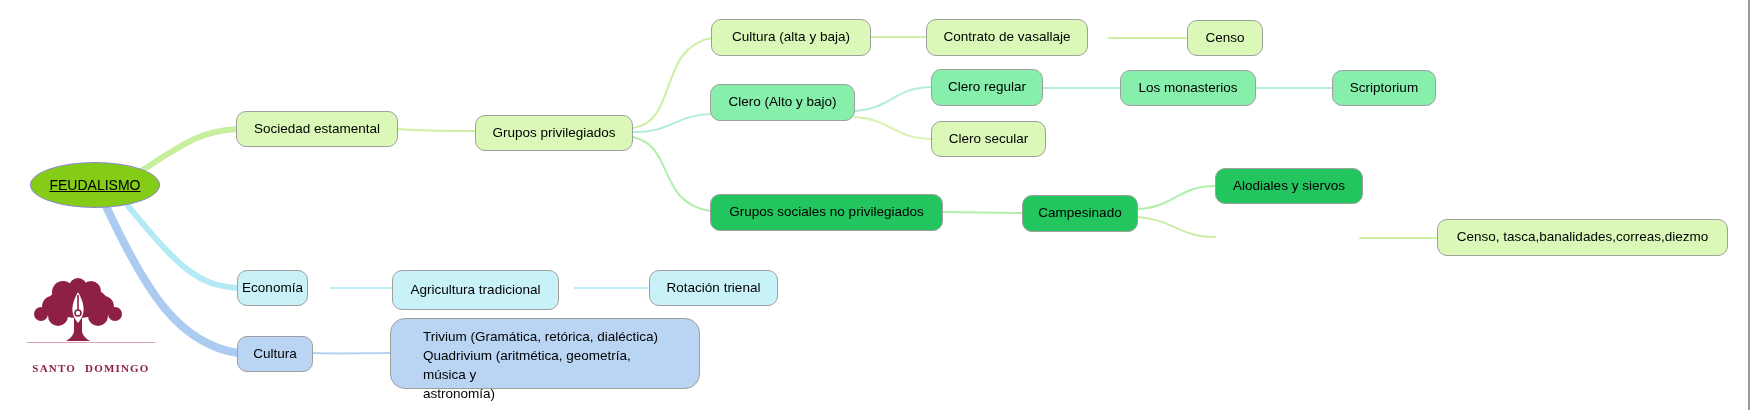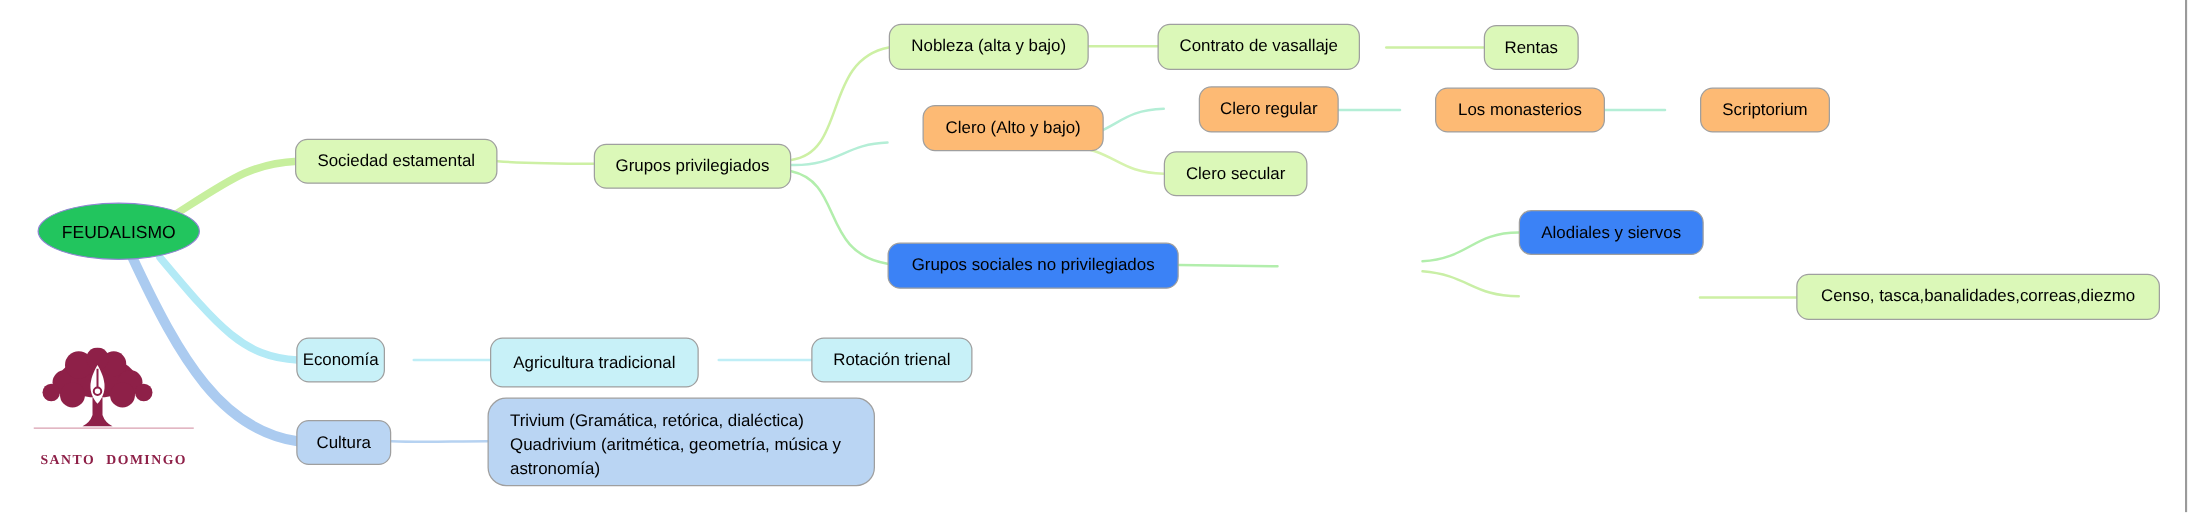--- a/index.html
+++ b/index.html
@@ -9,31 +9,31 @@
   }
   .edges-svg{position:absolute;left:0;top:0;width:1750px;height:410px;}
   .node{
     position:absolute;box-sizing:border-box;
     display:flex;align-items:center;justify-content:center;
     border:1px solid #9f9f9f;border-radius:10px;
     font-size:13.5px;color:#000;text-align:center;line-height:1.2;
     padding:2px 8px;white-space:nowrap;
   }
   .ellipse{border-radius:50%;font-size:14px;}
-  .purple{background:#22c55e;border-color:#8f85d2;}
+  .purple{background:#84cc16;border-color:#8f85d2;text-decoration:underline;}
   .green{background:#dbf8b8;}
-  .midgreen{background:#3b82f6;}
-  .mint{background:#fdba74;margin-left:28px;}
+  .midgreen{background:#22c55e;}
+  .mint{background:#86efac;}
   .pale{background:#e9facd;}
   .cyan{background:#c8f1f8;}
   .blue{background:#bad5f3;}
   .multiline{
     white-space:pre-line;text-align:left;
     align-items:flex-start;justify-content:flex-start;
-    padding:9px 17px;line-height:1.4;border-radius:15px;
+    padding:9px 32px;line-height:1.4;border-radius:15px;
   }
   .logo{position:absolute;left:8px;top:276px;width:170px;}
   .logo-tree{position:absolute;left:20px;top:2px;}
   .logo-line{position:absolute;left:19px;top:66px;width:128px;border-top:1px solid #d9a0b0;}
   .logo-text{
     position:absolute;left:8px;top:70px;width:150px;text-align:center;
     font-family:"Liberation Serif",serif;font-weight:bold;font-size:11px;
     color:#8e2048;letter-spacing:1.2px;word-spacing:5px;margin-top:16px;
   }
   .right-edge{position:absolute;right:0;top:0;width:2px;height:410px;background:#9a9a9a;}
@@ -67,31 +67,32 @@
     <path d="M 331 288 L 408 288" stroke="#bfeef6" stroke-width="2"></path>
     <path d="M 575 288 L 649 288" stroke="#bfeef6" stroke-width="2"></path>
 
     <path d="M 313 353 C 340 354 360 353 390 353" stroke="#b6d2f1" stroke-width="2"></path>
   </svg>
 
   <div class="node ellipse purple" style="left:30px;top:162px;width:130px;height:46px">FEUDALISMO</div>
 
   <div class="node green" style="left:236px;top:111px;width:162px;height:36px">Sociedad estamental</div>
   <div class="node green" style="left:475px;top:115px;width:158px;height:36px">Grupos privilegiados</div>
-  <div class="node green" style="left:711px;top:19px;width:160px;height:37px">Nobleza (alta y bajo)</div>
+  <div class="node green" style="left:711px;top:19px;width:160px;height:37px">Cultura (alta y baja)</div>
   <div class="node green" style="left:926px;top:19px;width:162px;height:37px">Contrato de vasallaje</div>
-  <div class="node green" style="left:1187px;top:20px;width:76px;height:36px">Rentas</div>
+  <div class="node green" style="left:1187px;top:20px;width:76px;height:36px">Censo</div>
 
   <div class="node mint" style="left:710px;top:84px;width:145px;height:37px">Clero (Alto y bajo)</div>
   <div class="node mint" style="left:931px;top:69px;width:112px;height:37px">Clero regular</div>
   <div class="node mint" style="left:1120px;top:70px;width:136px;height:36px">Los monasterios</div>
   <div class="node mint" style="left:1332px;top:70px;width:104px;height:36px">Scriptorium</div>
   <div class="node green" style="left:931px;top:121px;width:115px;height:36px">Clero secular</div>
 
   <div class="node midgreen" style="left:710px;top:194px;width:233px;height:37px">Grupos sociales no privilegiados</div>
+  <div class="node midgreen" style="left:1022px;top:195px;width:116px;height:37px">Campesinado</div>
   <div class="node midgreen" style="left:1215px;top:168px;width:148px;height:36px">Alodiales y siervos</div>
   <div class="node green" style="left:1437px;top:219px;width:291px;height:37px">Censo, tasca,banalidades,correas,diezmo</div>
 
   <div class="node cyan" style="left:237px;top:270px;width:71px;height:36px">Economía</div>
   <div class="node cyan" style="left:392px;top:270px;width:167px;height:40px">Agricultura tradicional</div>
   <div class="node cyan" style="left:649px;top:270px;width:129px;height:36px">Rotación trienal</div>
 
   <div class="node blue" style="left:237px;top:336px;width:76px;height:36px">Cultura</div>
   <div class="node blue multiline" style="left:390px;top:318px;width:310px;height:71px">Trivium (Gramática, retórica, dialéctica)
 Quadrivium (aritmética, geometría, música y

